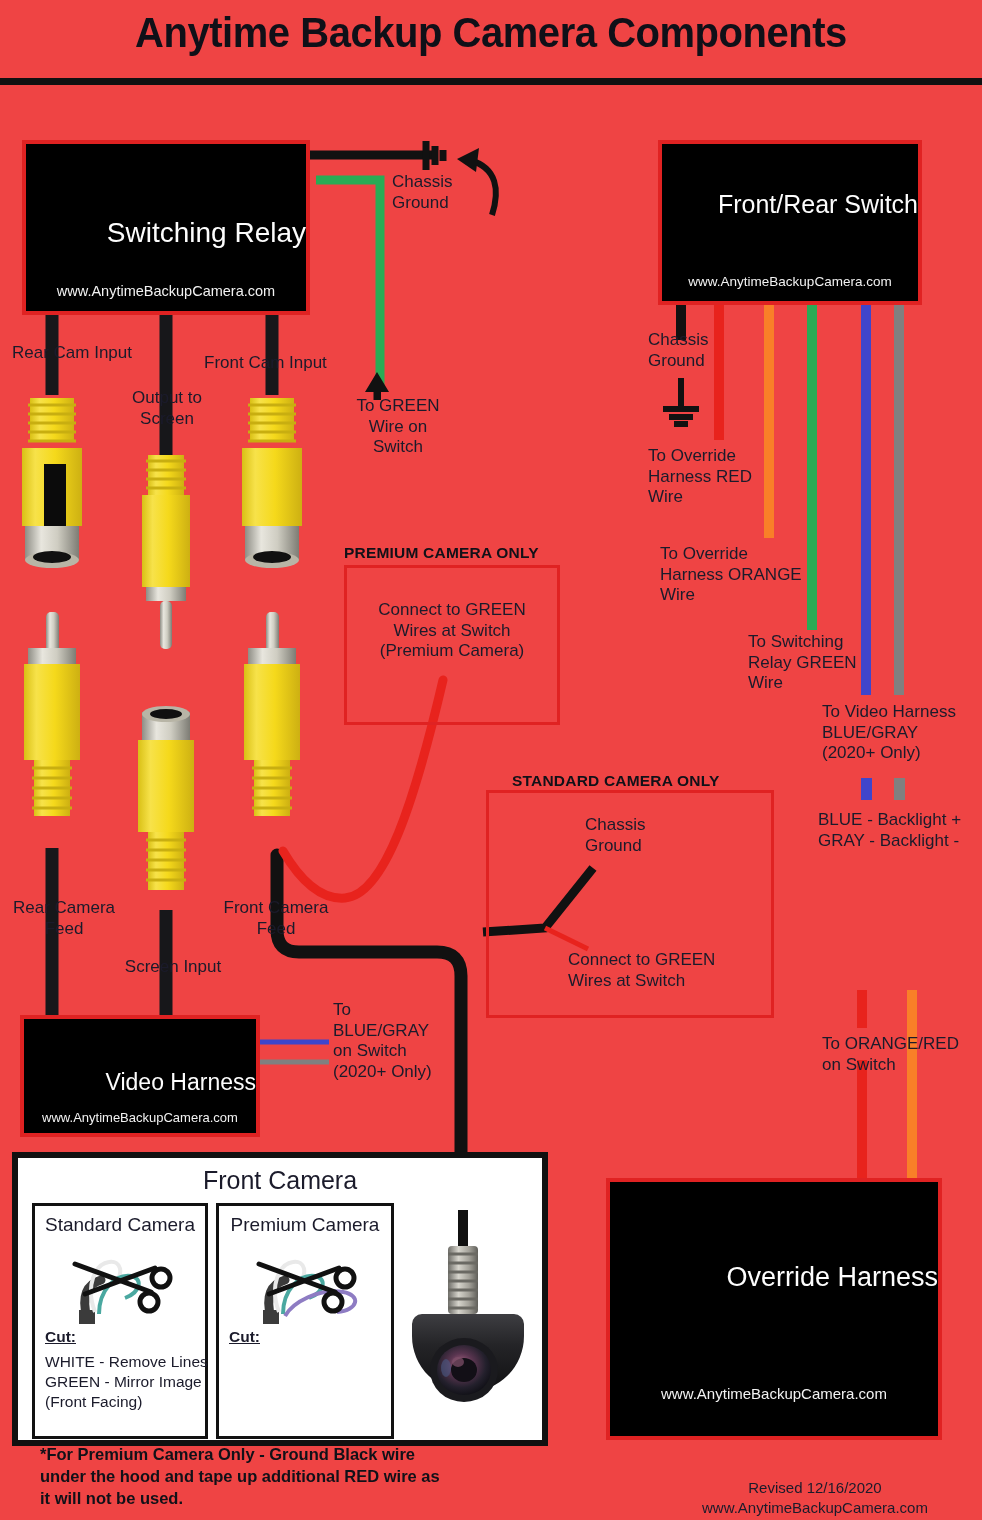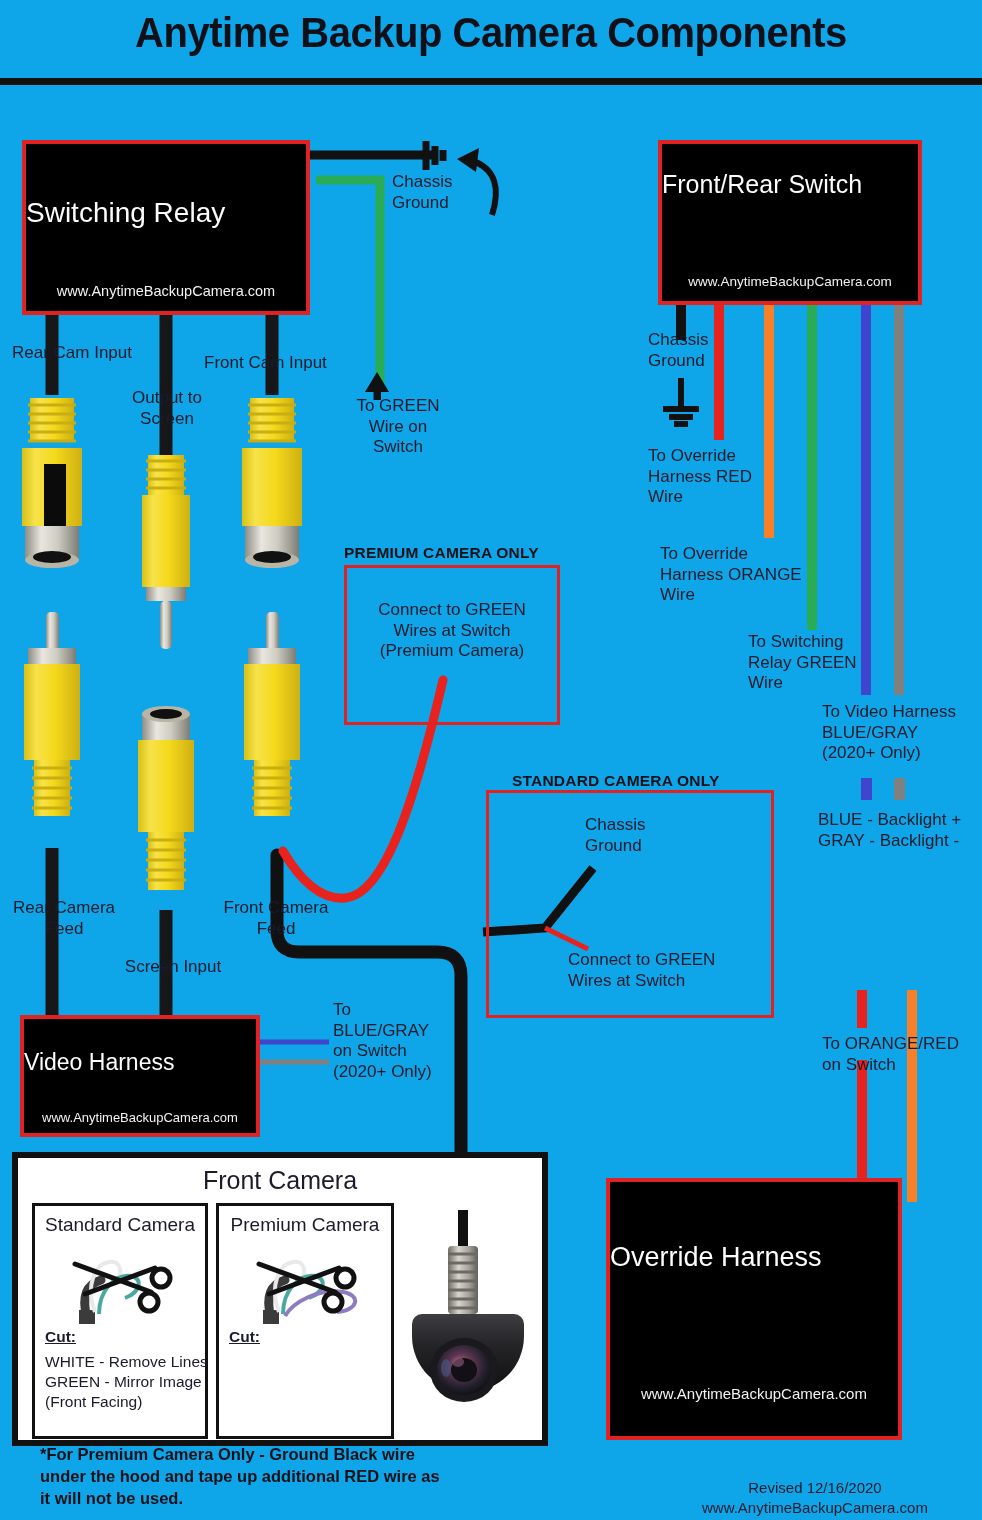--- a/index.html
+++ b/index.html
@@ -9,21 +9,21 @@
     background: #ffffff;
   }
   body {
     font-family: "Liberation Sans", sans-serif;
     color: #1b1b2b;
   }
   #page {
     position: relative;
     width: 982px;
     height: 1520px;
-    background: #0ea5e9;
+    background: #ef4444;
     overflow: hidden;
   }
 
   
   .title-wrap {
     position: absolute;
     left: 0; top: 0;
     width: 982px; height: 82px;
   }
   .title {
@@ -47,24 +47,25 @@
 
   
   .blackbox {
     position: absolute;
     background: #000000;
     border: 4px solid #e02222;
     color: #ffffff;
   }
   .blackbox .bb-title {
     position: absolute;
-    left: 0; right: 0;
-    text-align: left;
+    left: 8px; right: 0;
+    text-align: right;
     font-size: 28px;
     color: #fdfdfd;
+    margin-top: 20px;
   }
   .blackbox .bb-url {
     position: absolute;
     left: 0; right: 0;
     text-align: center;
     font-size: 14.5px;
     color: #f2f2f2;
   }
 
   
@@ -386,21 +387,21 @@
 Relay GREEN
 Wire</div>
   <div class="lbl" style="left:822px; top:702px; width:172px;">To Video Harness
 BLUE/GRAY
 (2020+ Only)</div>
   <div class="lbl" style="left:818px; top:810px; width:180px;">BLUE - Backlight +
 GRAY - Backlight -</div>
 
   <div class="lbl" style="left:822px; top:1034px; width:170px;">To ORANGE/RED
 on Switch</div>
-  <div class="blackbox" style="left:606px; top:1178px; width:296px; height:262px;">
+  <div class="blackbox" style="left:606px; top:1178px; width:336px; height:262px;">
     <div class="bb-title" style="top:60px; font-size:27px;">Override Harness</div>
     <div class="bb-url" style="bottom:34px; font-size:15px;">www.AnytimeBackupCamera.com</div>
   </div>
 
   <div class="fc-panel" style="left:12px; top:1152px; width:536px; height:294px;">
     <div class="fc-title" style="top:8px;">Front Camera</div>
 
     <div class="fc-sub" style="left:14px; top:45px; width:176px; height:236px;">
       <div class="fc-sub-title" style="top:8px;">Standard Camera</div>
       <svg style="position:absolute; left:8px; top:34px;" width="160" height="82" viewBox="0 0 160 82">

